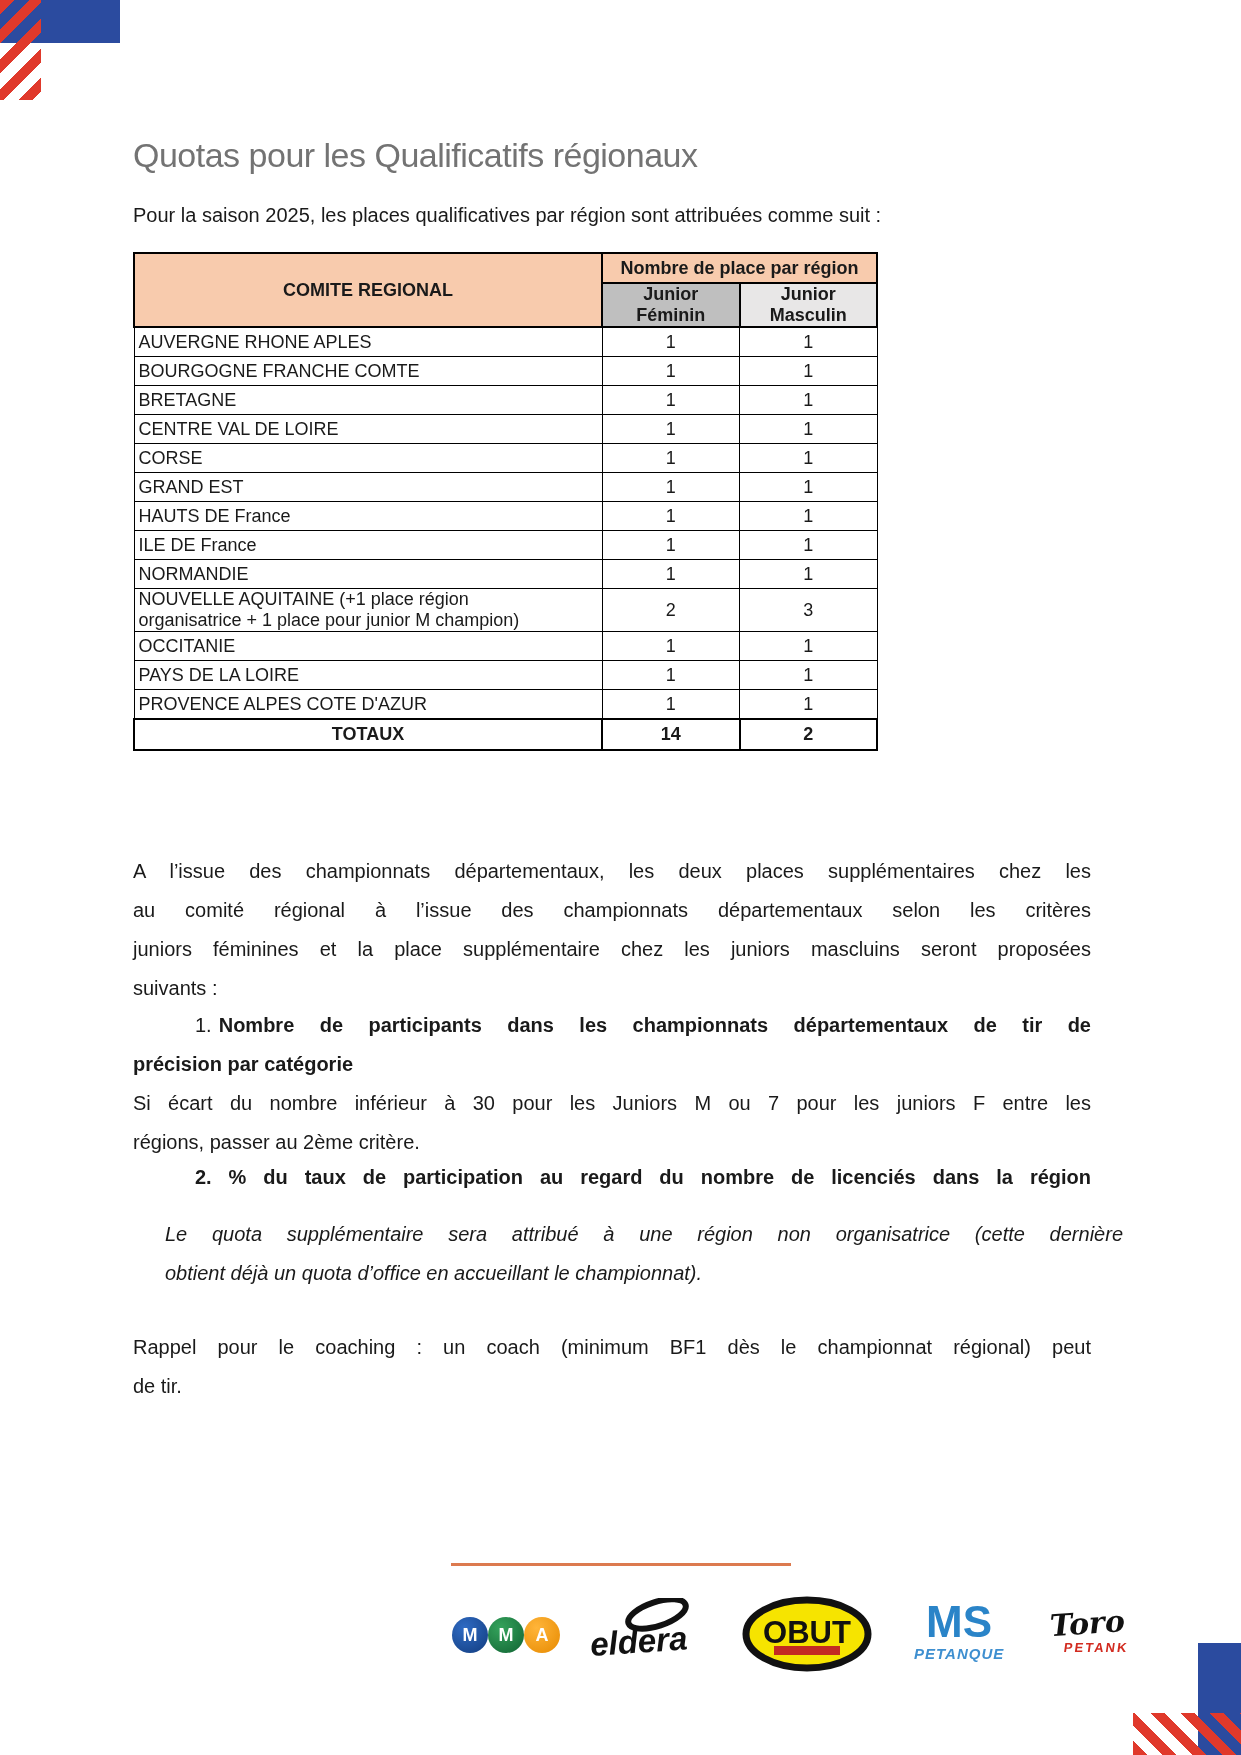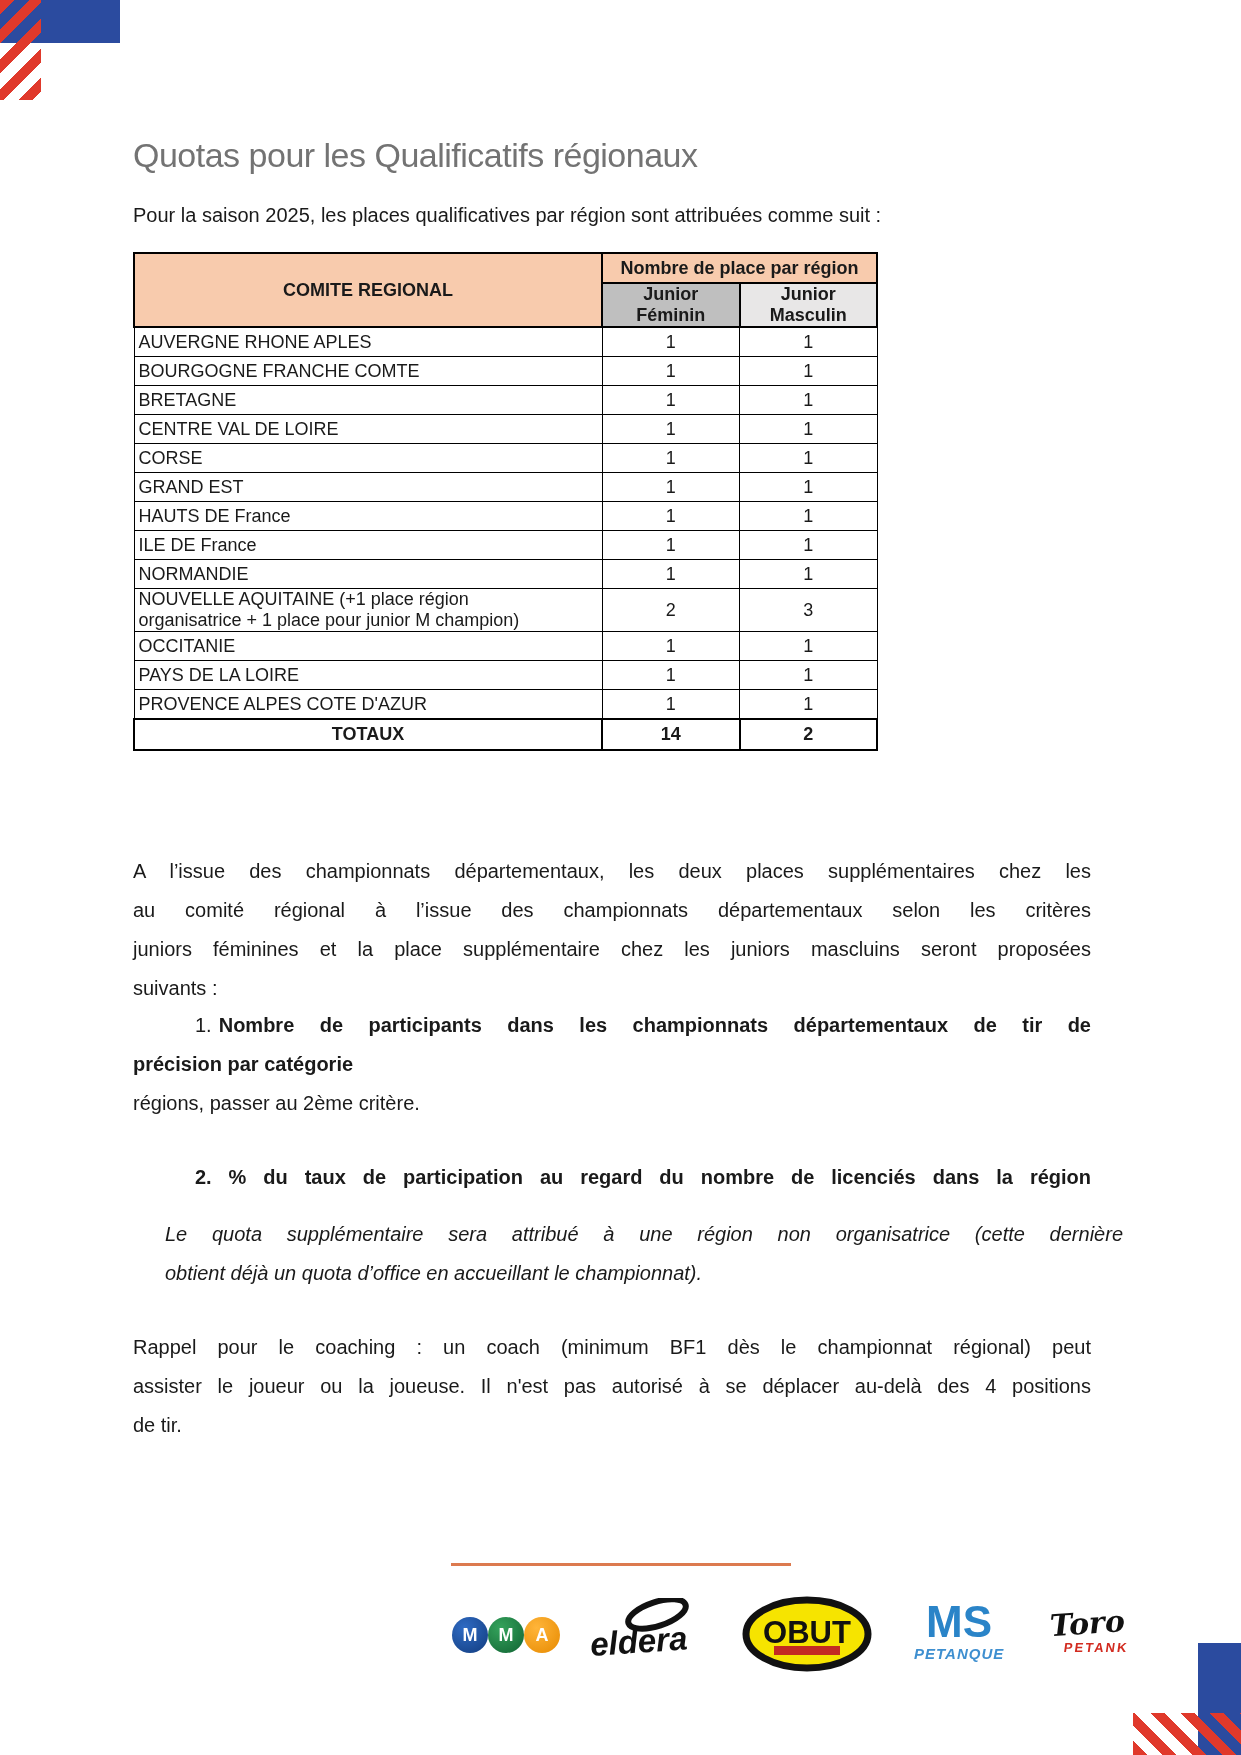--- a/index.html
+++ b/index.html
@@ -164,36 +164,36 @@
       <div class="jline stretch">juniors féminines et la place supplémentaire chez les juniors mascluins seront proposées</div>
       <div class="jline">suivants :</div>
     </div>
 
   <div class="para" style="top:1006px;" id="item1">
     <div class="jline stretch indent"><span>1.</span><b>Nombre de participants dans les championnats départementaux de tir de</b></div>
     <div class="jline b">précision par catégorie</div>
   </div>
 
   <div class="para" style="top:1084px;" id="p2">
+      <div class="jline stretch">Si écart du nombre inférieur à 30 pour les Juniors M ou 7 pour les juniors F entre les</div>
       <div class="jline">régions, passer au 2ème critère.</div>
     </div>
 
   <div class="para" style="top:1158px;" id="item2">
     <div class="jline stretch indent b">2. % du taux de participation au regard du nombre de licenciés dans la région</div>
   </div>
 
   <div class="para it" style="top:1215px;margin-left:32px;" id="pitalic">
       <div class="jline stretch">Le quota supplémentaire sera attribué à une région non organisatrice (cette dernière</div>
       <div class="jline">obtient déjà un quota d’office en accueillant le championnat).</div>
     </div>
 
   <div class="para" style="top:1328px;" id="pcoaching">
     <div class="jline stretch"><span class="ul">Rappel pour le coaching</span><span> : un coach (minimum BF1 dès le championnat régional) peut</span></div>
     <div>
-        <div class="jline stretch">assister le joueur ou la joueuse. Il n'est pas autorisé à se déplacer au-delà des 4 positions</div>
         <div class="jline">de tir.</div>
       </div>
   </div>
 
   <div class="divider"></div>
 
 
   <div class="logo" style="left:452px;top:1617px;width:112px;height:40px;">
     <div class="mma-ball" style="left:0;background:radial-gradient(circle at 35% 30%,#2f6bc4,#123c7e);">M</div>
     <div class="mma-ball" style="left:36px;background:radial-gradient(circle at 35% 30%,#34a35c,#116333);">M</div>

